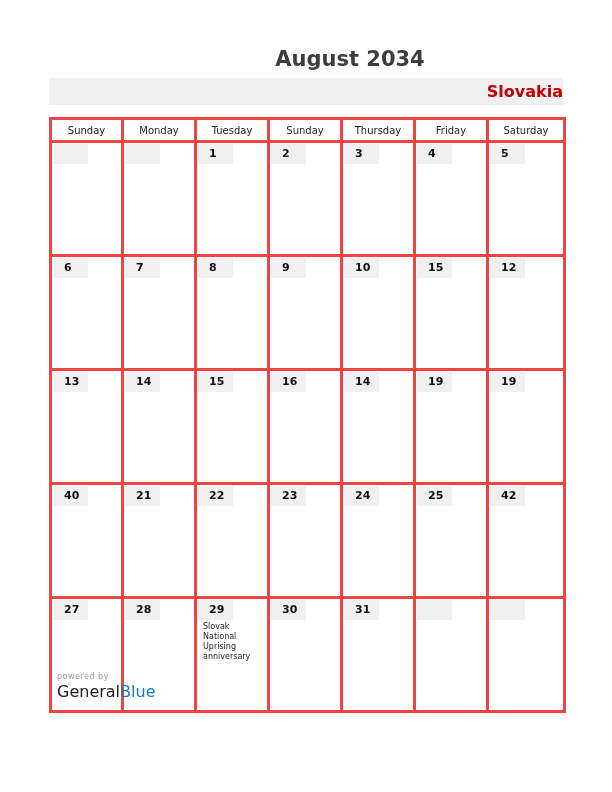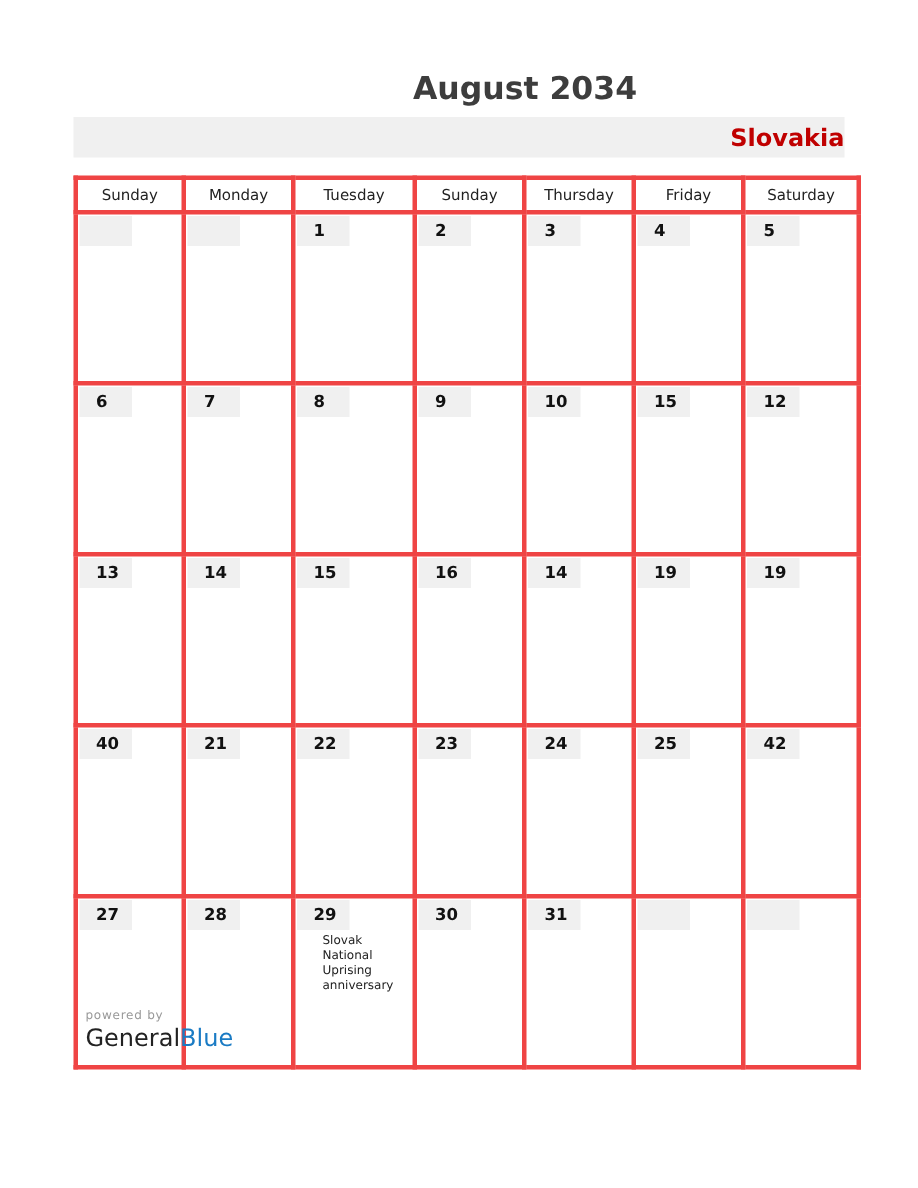--- a/index.html
+++ b/index.html
@@ -5,21 +5,21 @@
   html, body { margin:0; padding:0; background:#ffffff; }
   body { width:612px; height:792px; position:relative; font-family:"DejaVu Sans", sans-serif; color:#111; }
   .title { position:absolute; left:0; top:47px; width:612px; text-align:center; font-size:21px; font-weight:bold; color:#3d3d3d;padding-left:44px; }
   .country-bar { position:absolute; left:49px; top:78px; width:514px; height:27px; background:#f0f0f0; }
   .country { width:100%; text-align:right; line-height:27px; font-size:16px; font-weight:bold; color:#c00000; }
   table.cal { position:absolute; left:49px; top:117px; border-collapse:collapse; table-layout:fixed; }
   table.cal th, table.cal td { border:3px solid #ef4444; padding:0; }
   table.cal th { height:20px; font-size:10px; font-weight:normal; color:#222; text-align:center; }
   table.cal td { height:111px; vertical-align:top; position:relative; }
   .daynum { display:block; width:35px; height:20px; background:#f0f0f0; font-size:11px; font-weight:bold; line-height:20px; padding-left:11px; box-sizing:border-box; margin-left:1px; margin-top:1px; }
-  .event { font-size:8px; line-height:10px; color:#222; padding-left:6px; margin-top:2px; width:60px;margin-left:12px; }
+  .event { font-size:8px; line-height:10px; color:#222; padding-left:6px; margin-top:2px; width:60px; }
   .footer { position:absolute; left:57px; top:672px; }
   .powered { font-size:8px; color:#999; letter-spacing:0.5px; }
   .brand { font-size:16px; color:#222; margin-top:1px; }
   .brand .blue { color:#1a7bc4; }
 </style>
 </head>
 <body>
 
 <div class="title">August 2034</div>
 <div class="country-bar">

